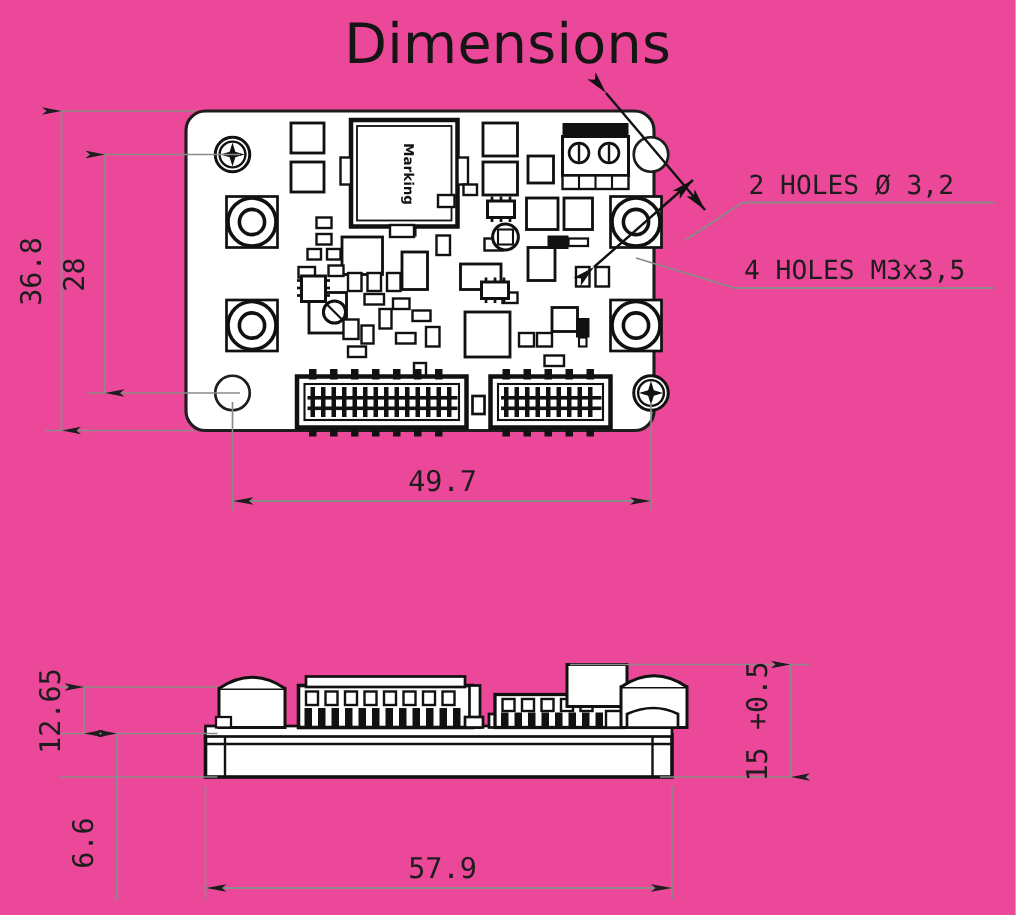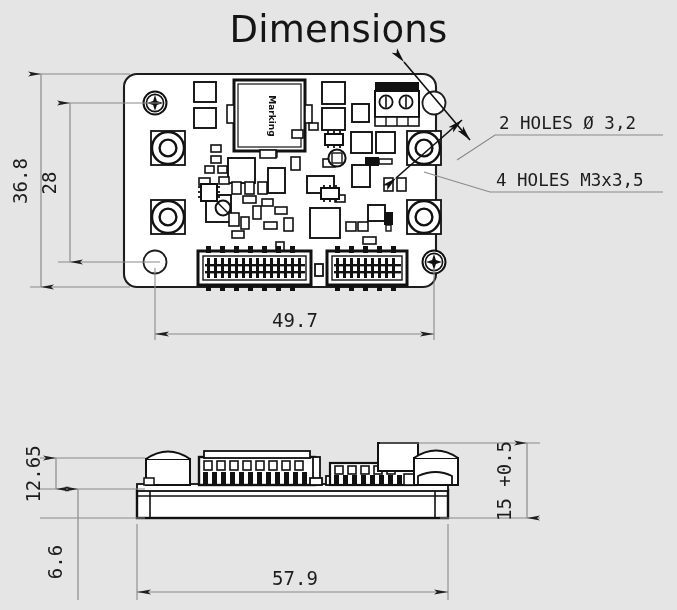--- a/index.html
+++ b/index.html
@@ -1,18 +1,18 @@
 <!DOCTYPE html>
 <html><head>
 <meta charset="utf-8">
 <style>
   html,body{margin:0;padding:0;background:#ffffff;}
   body{width:677px;height:610px;overflow:hidden;
        font-family:"Liberation Sans", sans-serif;color:#1a1a1a;}
-  #stage{position:relative;width:677px;height:610px;background:#e5e5e5;}
+  #stage{position:relative;width:677px;height:610px;background:#ec4899;}
   #title{
     position:absolute;left:0;top:8px;width:677px;text-align:center;
     font-size:37px;font-weight:400;letter-spacing:.2px;color:#151515;
     font-family:"DejaVu Sans", sans-serif;
   }
   svg{position:absolute;left:0;top:0;}
   .dimtxt{font-family:"DejaVu Sans Mono", monospace;font-size:19px;fill:#1d1d1d;}
   .calltxt{font-family:"DejaVu Sans Mono", monospace;font-size:17.5px;fill:#1d1d1d;}
   .marktxt{font-family:"DejaVu Sans", sans-serif;font-size:9px;font-weight:700;fill:#111;}
 </style>

